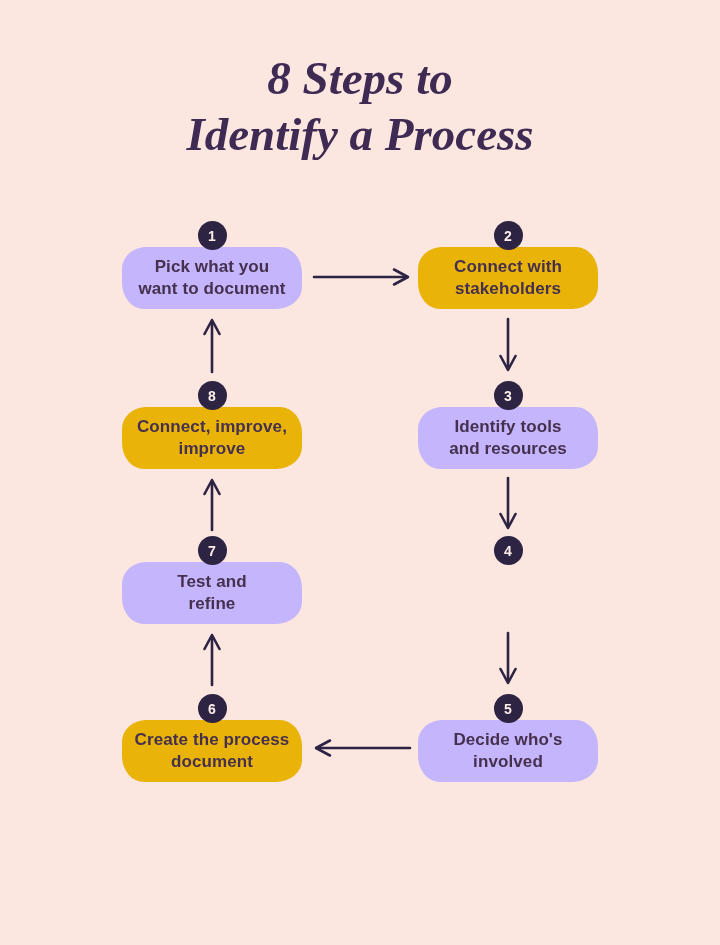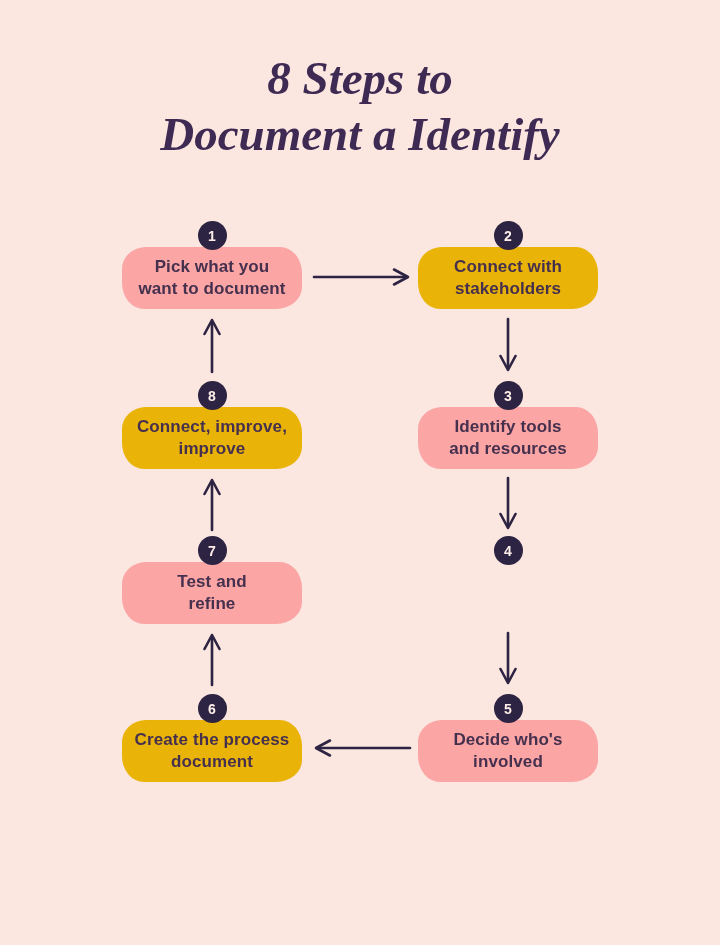--- a/index.html
+++ b/index.html
@@ -40,21 +40,21 @@
     position: relative; z-index: 2;
     color: #fdeee8;
     font-size: 14px; font-weight: bold;
   }
   .step .box {
     height: 62px;
     border-radius: 24px 22px 26px 22px / 22px 26px 22px 26px;
     display: flex; align-items: center; justify-content: center;
     text-align: center;
   }
-  .box.light  { background: #fca5a5; }
+  .box.light  { background: #c4b5fd; }
   .box.orange { background: #eab308; }
   .step .label {
     font-size: 17px;
     font-weight: bold;
     line-height: 1.28;
     color: #45304e;
     white-space: pre-line;
     letter-spacing: 0.1px;
   }
 
@@ -116,21 +116,21 @@
     letter-spacing: 0.3px;
   }
 </style>
 </head>
 <body>
 
 <div class="poster">
 
   <h1 class="title">
     <span>8 Steps to</span>
-    <span>Document a Identify</span>
+    <span>Identify a Process</span>
   </h1>
 
   <div class="step pos-s1">
     <div class="badge">
         <span>1</span>
       </div>
     <div class="box light">
       <span class="label">Pick what you
 want to document</span>
     </div>

